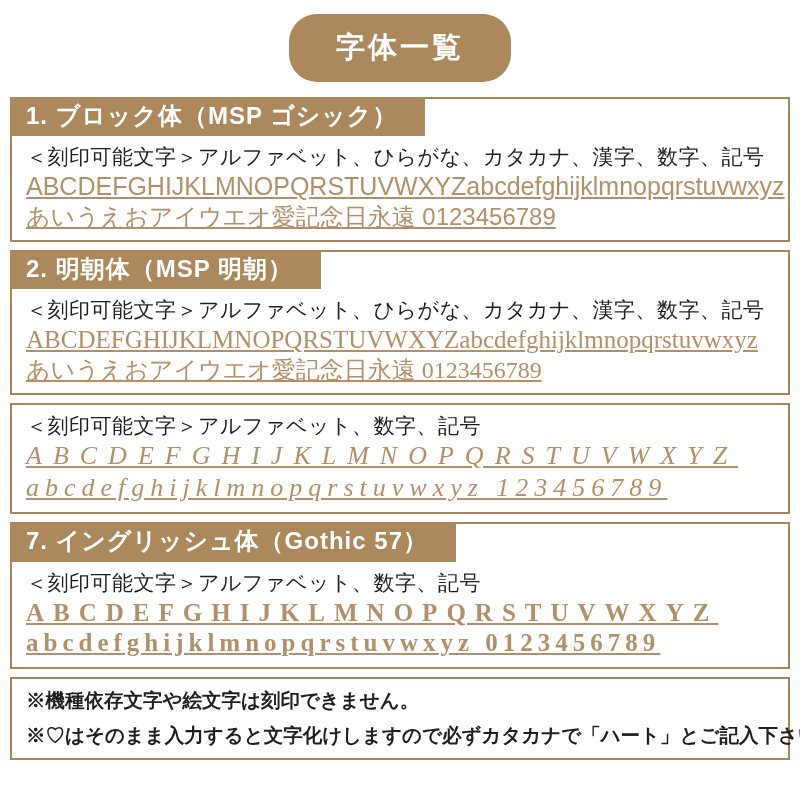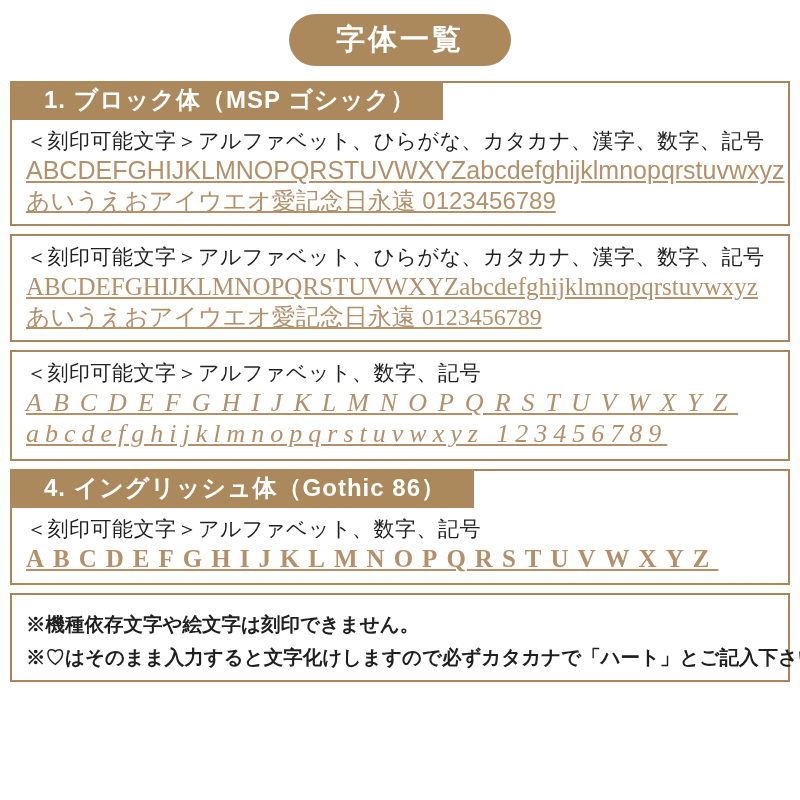--- a/index.html
+++ b/index.html
@@ -10,40 +10,40 @@
   }
   *{box-sizing:border-box;}
   html,body{margin:0;padding:0;}
   body{
     width:800px;height:800px;
     background:#ffffff;
     font-family:"Liberation Sans",sans-serif;
     overflow:hidden;
   }
   .pill{
-    width:222px;height:52px;
+    width:222px;height:68px;
     margin:14px auto 15px auto;
     background:var(--accent);
     border-radius:28px;
     color:#fff;
     font-size:29px;font-weight:bold;
     letter-spacing:3px;
     display:flex;align-items:center;justify-content:center;
   }
   .box{
     position:relative;
     margin:0 10px 8px 10px;
     border:2px solid var(--border);
     background:#fff;
     padding:0 0 8px 0;
   }
   .bar{
     display:inline-block;
     margin:-2px 0 0 -2px;
-    padding:3px 28px 5px 34px;
+    padding:3px 28px 5px 16px;
     background:var(--accent);
     color:#fff;
     font-size:24px;
     font-weight:bold;
     line-height:1.3;
     letter-spacing:1px;
     white-space:nowrap;
   }
   .label{
     margin:7px 0 1px 14px;
@@ -79,52 +79,54 @@
   }
   .blackletter.lower{letter-spacing:5px;}
   .note{
     margin:5px 0 1px 14px;
     font-size:19.5px;
     font-weight:bold;
     color:var(--ink);
     white-space:nowrap;
     line-height:1.45;
   }
-  .note:first-of-type{margin-top:15px;}
+  .note:first-of-type{margin-top:9px;font-family:Liberation Mono, monospace;}
 </style>
 </head>
 <body>
 
 <div>
 
   <div class="pill">字体一覧</div>
 
   <section class="box">
     <div class="bar">1. ブロック体（MSP ゴシック）</div>
     <p class="label">＜刻印可能文字＞アルファベット、ひらがな、カタカナ、漢字、数字、記号</p>
     <p class="sample gothic">ABCDEFGHIJKLMNOPQRSTUVWXYZabcdefghijklmnopqrstuvwxyz</p>
     <p class="sample gothic kana">あいうえおアイウエオ愛記念日永遠 0123456789</p>
   </section>
 
   <section class="box">
+    <div class="bar">2. 明朝体（MSP 明朝）</div>
     <p class="label">＜刻印可能文字＞アルファベット、ひらがな、カタカナ、漢字、数字、記号</p>
     <p class="sample mincho">ABCDEFGHIJKLMNOPQRSTUVWXYZabcdefghijklmnopqrstuvwxyz</p>
     <p class="sample mincho kana">あいうえおアイウエオ愛記念日永遠 0123456789</p>
   </section>
 
   <section class="box">
     <p class="label">＜刻印可能文字＞アルファベット、数字、記号</p>
     <p class="sample script">ABCDEFGHIJKLMNOPQRSTUVWXYZ</p>
     <p class="sample script lower">abcdefghijklmnopqrstuvwxyz 123456789</p>
   </section>
 
   <section class="box">
-    <div class="bar">4. イングリッシュ体（Gothic 86）</div>
+    <div class="bar">7. イングリッシュ体（Gothic 57）</div>
     <p class="label">＜刻印可能文字＞アルファベット、数字、記号</p>
     <p class="sample blackletter">ABCDEFGHIJKLMNOPQRSTUVWXYZ</p>
+    <p class="sample blackletter lower">abcdefghijklmnopqrstuvwxyz 0123456789</p>
   </section>
 
   <section class="box">
     <p class="note">※機種依存文字や絵文字は刻印できません。</p>
     <p class="note">※♡はそのまま入力すると文字化けしますので必ずカタカナで「ハート」とご記入下さい。</p>
     
   </section>
 
 </div>
 

